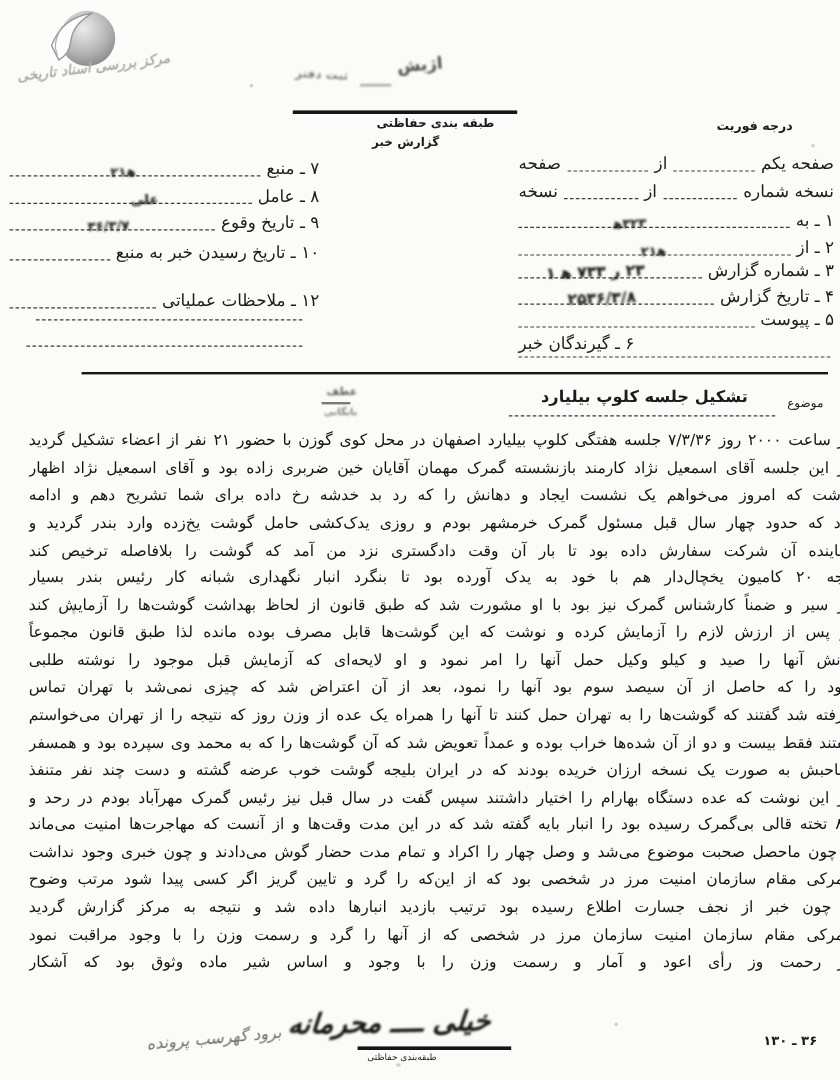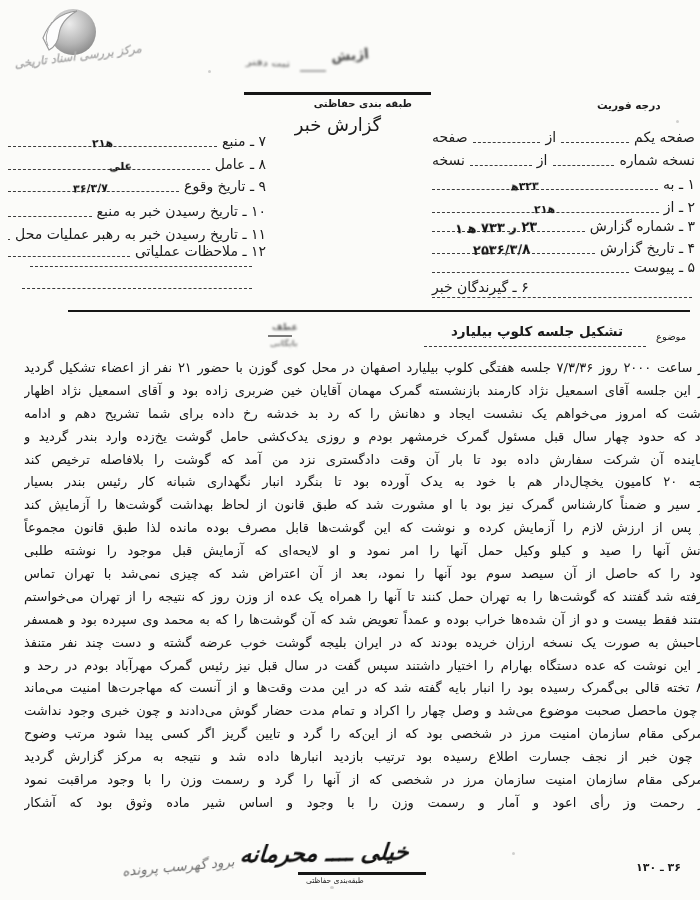--- a/index.html
+++ b/index.html
@@ -47,21 +47,21 @@
     </svg>
   </div>
   <div class="abs" style="left:2px;top:49px;width:152px;text-align:center;font-size:11.5px;font-style:italic;font-weight:bold;color:#aeaeae;transform:rotate(-7deg);filter:blur(0.4px);">مرکز بررسی اسناد تاریخی</div>
 
   <div class="abs scribble" style="left:246px;top:57px;font-size:10px;opacity:.6;transform:rotate(3deg);">ثبت دفتر</div>
   <div class="abs scribble" style="left:331px;top:47px;font-size:14px;transform:rotate(-5deg);opacity:.85;">اژبش</div>
   <div class="abs" style="left:300px;top:70px;width:26px;height:2px;background:#555;opacity:.5;filter:blur(0.8px);"></div>
 
   <div class="abs rule" style="left:244px;top:92px;width:187px;height:3px;"></div>
   <div class="abs typ" style="left:264px;top:98px;width:148px;text-align:right;font-size:10px;font-weight:bold;">طبقه بندی حفاظتی</div>
-  <div class="abs typ" style="left:282px;top:114px;width:112px;text-align:center;font-size:18px;font-weight:normal;">گزارش خبر</div>
+  <div class="abs typ" style="left:282px;top:114px;width:112px;text-align:center;font-size:10px;font-weight:bold;">گزارش خبر</div>
 
   <div class="abs typ" style="left:597px;top:99px;font-size:10.5px;font-weight:bold;">درجه فوریت</div>
 
   <div class="abs frow" style="left:432px;top:129px;width:263px;">
     <span class="flabel">صفحه یکم</span>
     <span class="dotswrap">
         <span class="dotline"></span>
       </span>
     <span class="flabel">از</span>
     <span class="dotswrap">
@@ -139,26 +139,20 @@
   </div>
   <div class="abs frow" style="left:8px;top:178px;width:258px;">
     <span class="flabel">۹ ـ تاریخ وقوع</span>
     <span class="dotswrap">
         <span class="dotline"></span>
       <span class="fieldval hand" style="left:38%;">۳۶/۳/۷</span>
       </span>
   </div>
   <div class="abs frow" style="left:8px;top:203px;width:258px;">
     <span class="flabel">۱۰ ـ تاریخ رسیدن خبر به منبع</span>
-    <span class="dotswrap">
-        <span class="dotline"></span>
-      </span>
-  </div>
-  <div class="abs frow" style="left:8px;top:226px;width:258px;">
-    <span class="flabel">۱۱ ـ تاریخ رسیدن خبر به رهبر عملیات محل</span>
     <span class="dotswrap">
         <span class="dotline"></span>
       </span>
   </div>
   <div class="abs frow" style="left:8px;top:243px;width:258px;">
     <span class="flabel">۱۲ ـ ملاحظات عملیاتی</span>
     <span class="dotswrap">
         <span class="dotline"></span>
       </span>
   </div>

